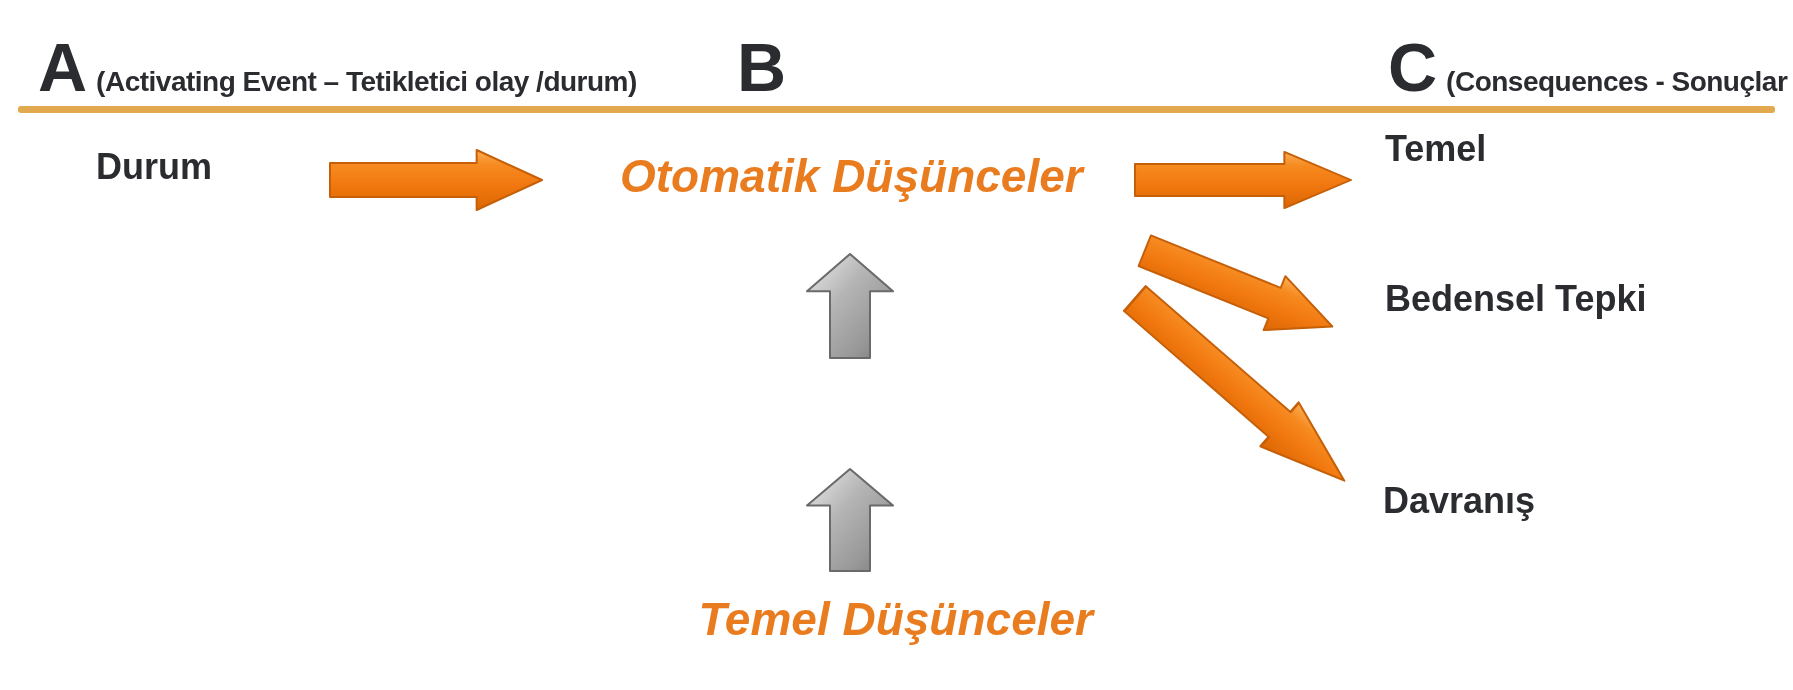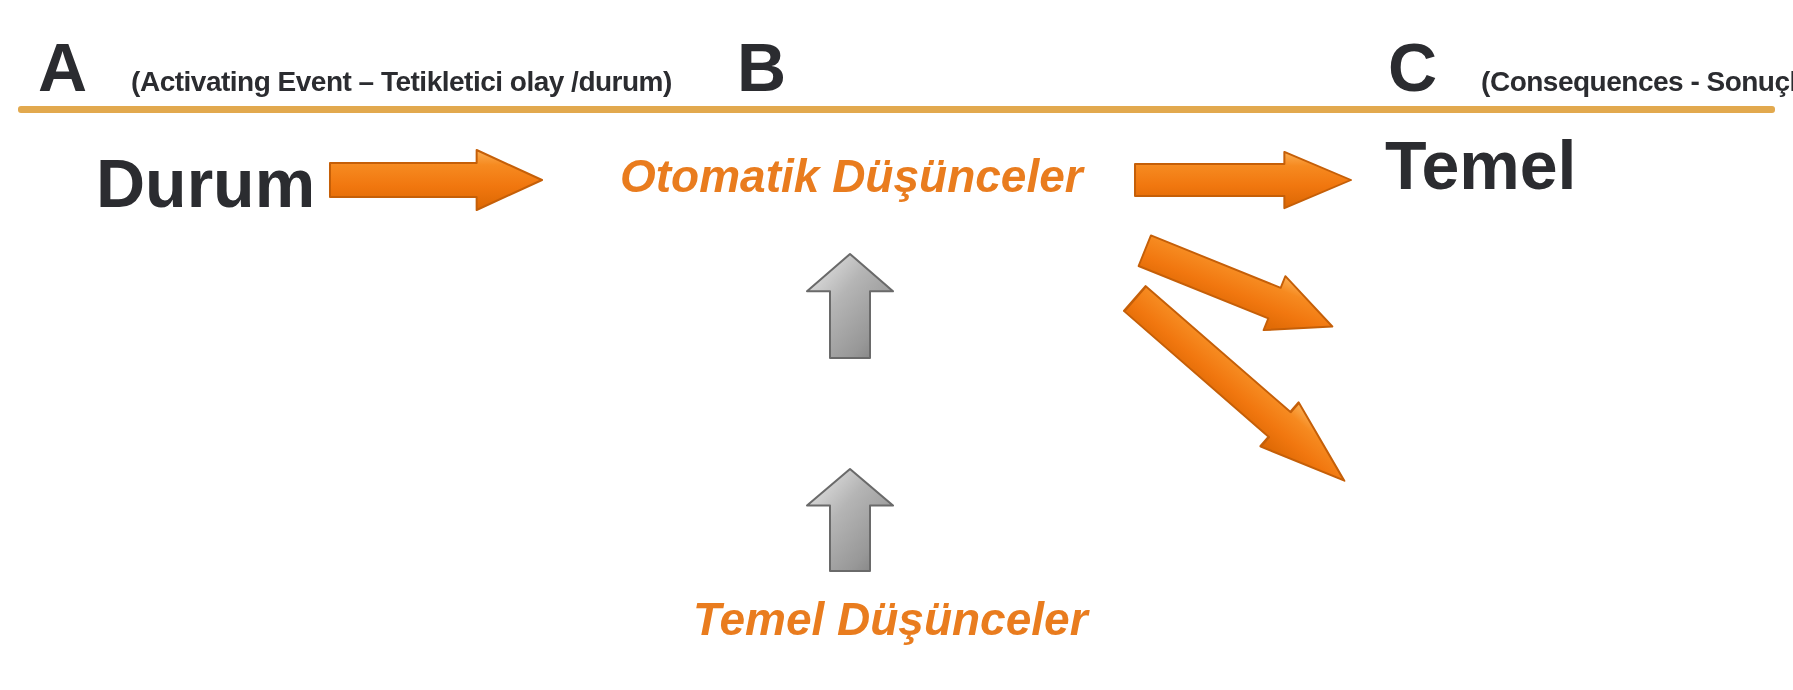--- a/index.html
+++ b/index.html
@@ -12,38 +12,38 @@
   }
   .hgroup{
     position:absolute;
     display:flex;
     align-items:baseline;
     gap:9px;
     color:#2B2C30;
     white-space:nowrap;
   }
   .hletter{font-size:68px;font-weight:700;line-height:1;}
-  .hsub{font-size:28px;font-weight:700;line-height:1;letter-spacing:-0.5px;margin-left:35px;}
+  .hsub{font-size:28px;font-weight:700;line-height:1;letter-spacing:-0.5px;}
   .divider{
     position:absolute;
     left:18px;top:106px;
     width:1757px;height:7px;
     background:#E2A94E;
     border-radius:3px;
   }
   .label-dark{
     position:absolute;
-    font-size:68px;font-weight:700;line-height:1;
+    font-size:36px;font-weight:700;line-height:1;
     color:#2B2C30;white-space:nowrap;
   }
   .label-orange{
     position:absolute;
     font-size:46px;font-weight:700;font-style:italic;line-height:1;
     color:#E97C1E;white-space:nowrap;
-    text-align:left;
+    text-align:right;
   }
   svg.arrow{position:absolute;overflow:visible;}
   .rot22{transform:rotate(22deg);transform-origin:0 50%;}
   .rot41{transform:rotate(41deg);transform-origin:0 50%;}
 </style>
 </head>
 <body>
 
 <div class="canvas">
 
@@ -103,14 +103,16 @@
 
   <svg class="arrow rot22" style="left:1143px;top:218px" width="208" height="64" viewBox="0 0 220 66" preserveAspectRatio="none">
     <polygon points="2,16 150,16 150,3 216,33 150,63 150,50 2,50" fill="url(#gradOrange)" stroke="#C55F08" stroke-width="2" stroke-linejoin="round"></polygon>
   </svg>
 
   <svg class="arrow rot41" style="left:1133px;top:265px" width="285" height="64" viewBox="0 0 220 66" preserveAspectRatio="none">
     <polygon points="2,16 150,16 150,3 216,33 150,63 150,50 2,50" fill="url(#gradOrange)" stroke="#C55F08" stroke-width="2" stroke-linejoin="round"></polygon>
   </svg>
 
   <div class="label-dark" style="left:1385px;top:131px">Temel</div>
+  <div class="label-dark" style="left:1385px;top:281px">Bedensel Tepki</div>
+  <div class="label-dark" style="left:1383px;top:483px">Davranış</div>
 
 </div>
 
 </body></html>

